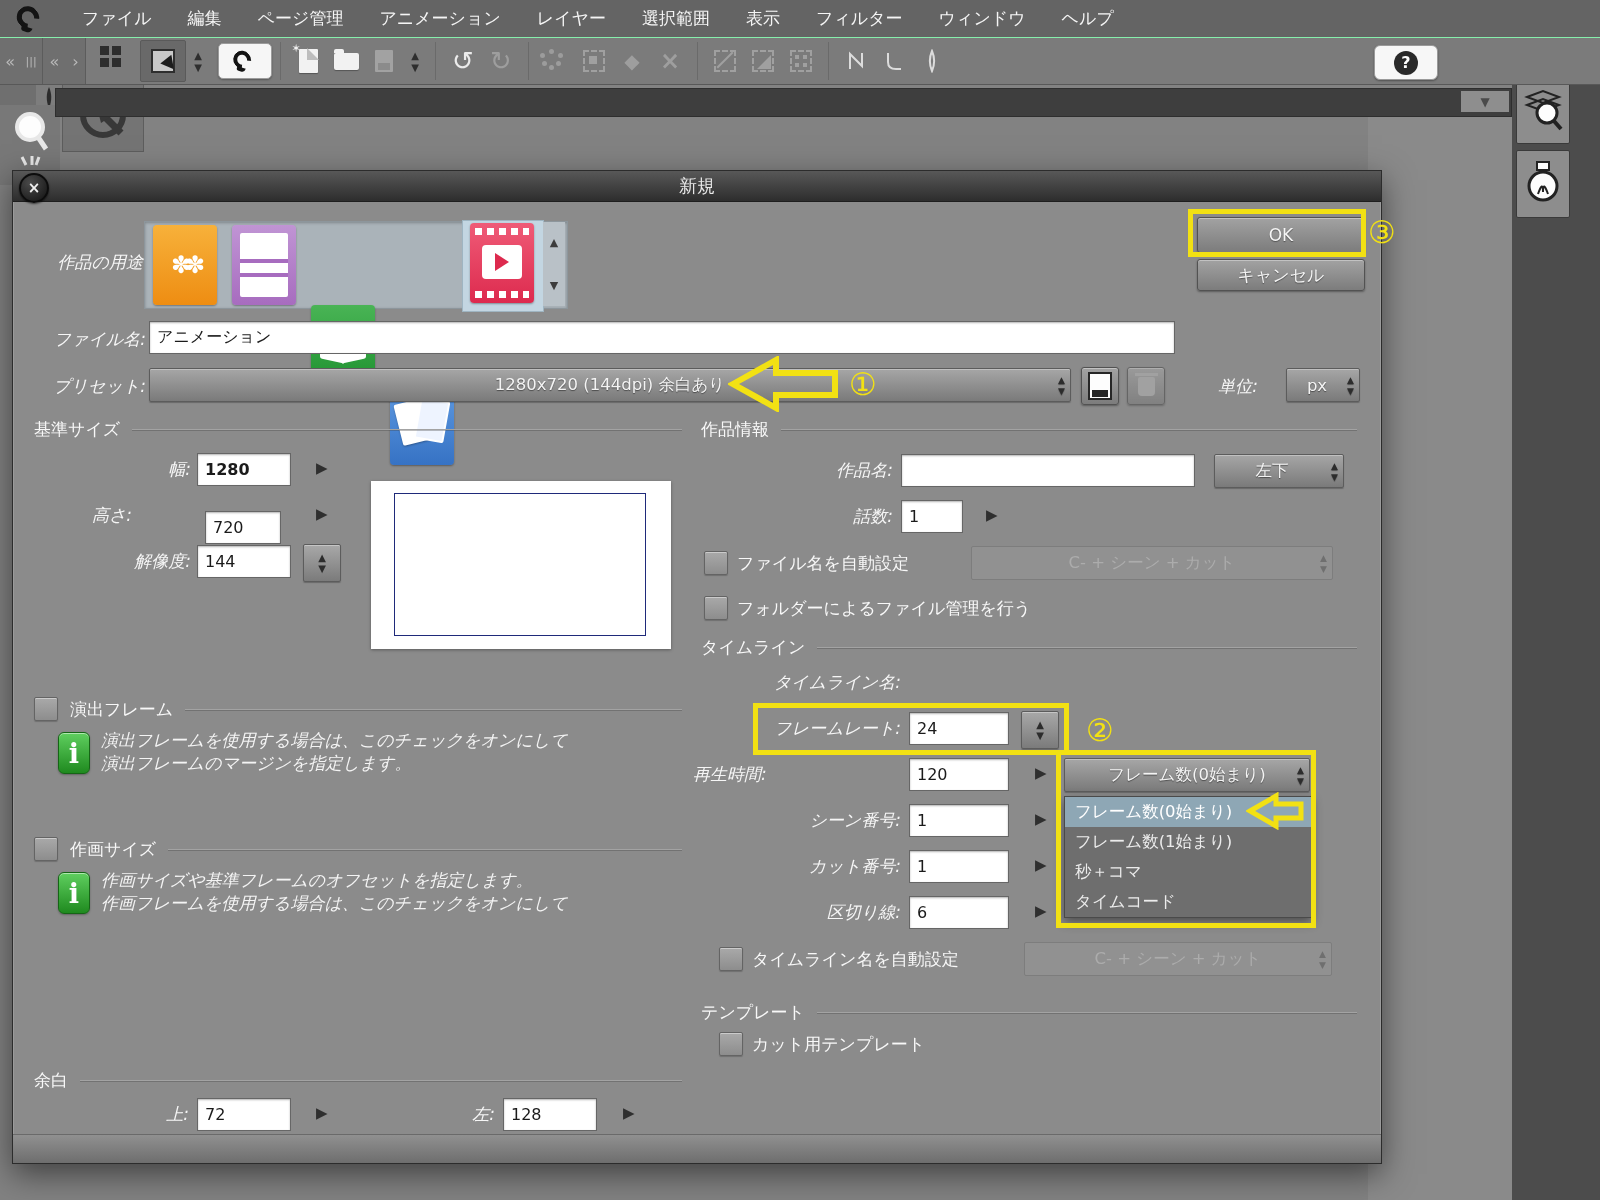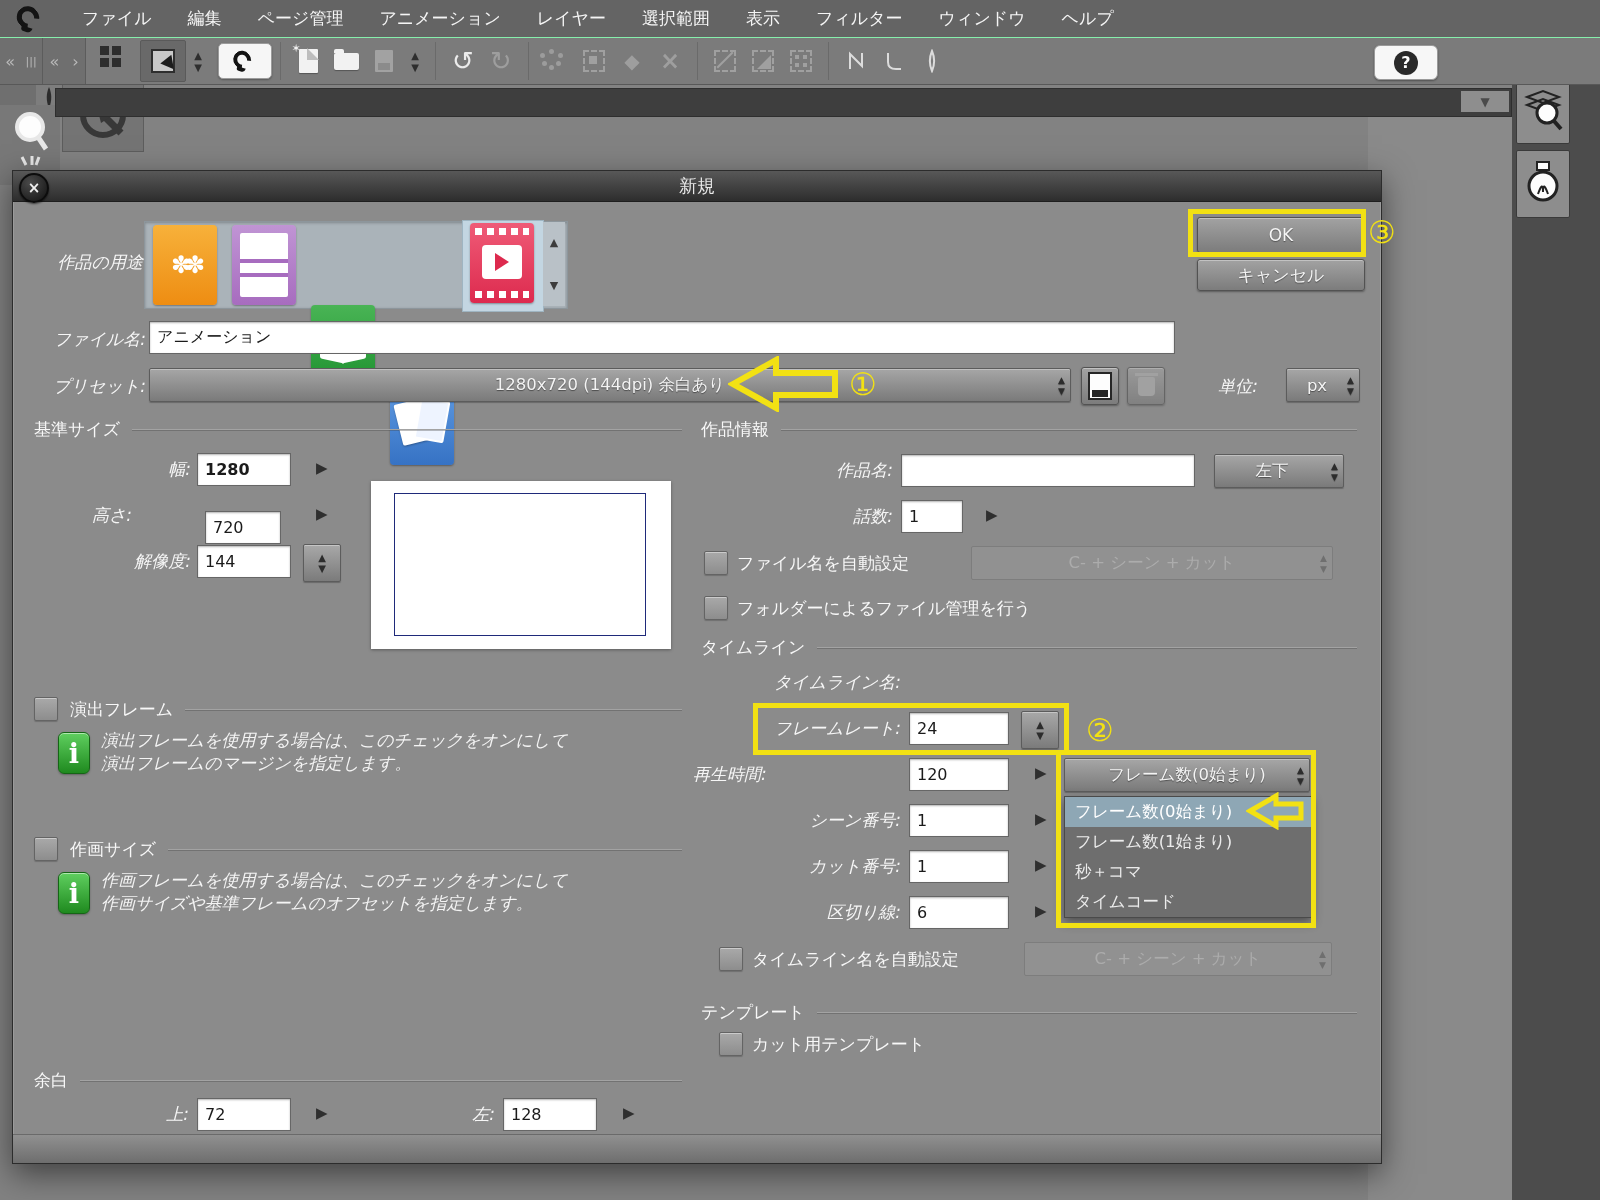--- a/index.html
+++ b/index.html
@@ -457,22 +457,22 @@
       <div>演出フレームのマージンを指定します。</div>
     </div>
 
     <div class="group" style="left:21px;top:666px;width:648px">
       <div class="cb"></div>
       <span class="glabel">作画サイズ</span>
       <div class="gline"></div>
     </div>
     <div class="info-ic" style="position:absolute;left:45px;top:701px">i</div>
     <div class="info-txt" style="position:absolute;left:88px;top:698px">
+      <div>作画サイズや基準フレームのオフセットを指定します。</div>
       <div>作画フレームを使用する場合は、このチェックをオンにして</div>
-      <div>作画サイズや基準フレームのオフセットを指定します。</div>
     </div>
 
     <div class="group" style="left:21px;top:898px;width:648px">
       <span class="glabel">余白</span>
       <div class="gline"></div>
     </div>
     <div class="row" style="left:110px;top:932px;width:66px;justify-content:flex-end">
       <span class="lbl">上:</span>
     </div>
     <input class="inp" style="position: absolute; left: 184px; top: 927px; width: 94px;" value="72">

